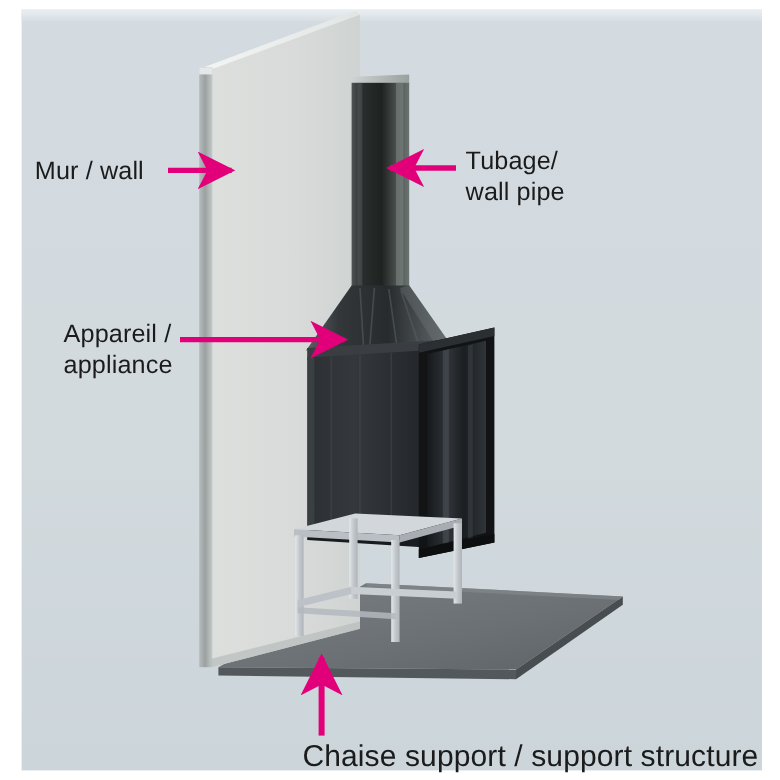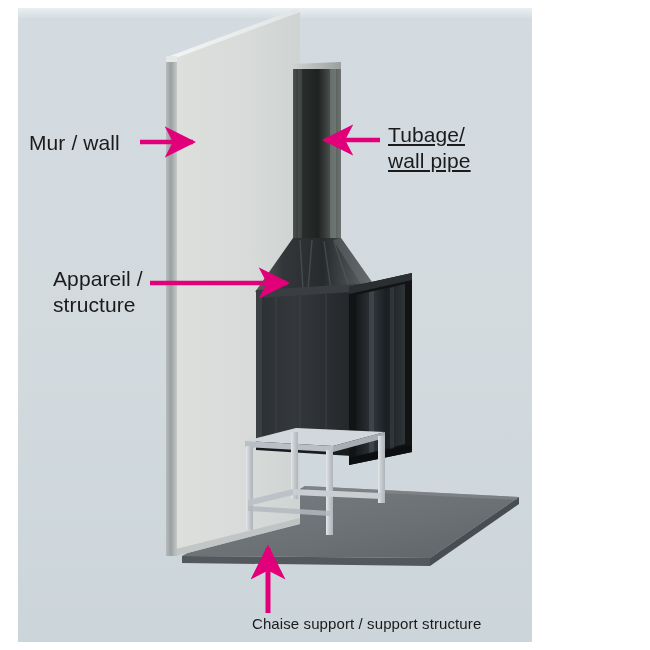--- a/index.html
+++ b/index.html
@@ -2,21 +2,21 @@
 <html><head>
 <meta charset="utf-8">
 <style>
   html, body {
     margin: 0;
     padding: 0;
     background: #ffffff;
   }
   #stage {
     position: relative;
-    width: 532px;
+    width: 650px;
     height: 650px;
     background: #ffffff;
     overflow: hidden;
     font-family: "Liberation Sans", sans-serif;
   }
   
   #panel {
     position: absolute;
     left: 18px;
     top: 8px;
@@ -39,23 +39,23 @@
   .lbl {
     position: absolute;
     color: #1b1b1b;
     font-size: 21px;
     line-height: 1.22;
     font-family: "Liberation Sans", sans-serif;
     white-space: pre;
     letter-spacing: 0.1px;
   }
   #lbl-wall   { left: 29px;  top: 130px; }
-  #lbl-pipe   { left: 388px; top: 122px; text-decoration: underline; }
+  #lbl-pipe   { left: 388px; top: 122px; }
   #lbl-appl   { left: 31px;  top: 266px; margin-left: 22px; }
-  #lbl-supp   { left: 252px; top: 615px; font-size: 15px; }
+  #lbl-supp   { left: 252px; top: 615px; font-size: 25px; }
   .lbl-line2 { display: block; }
 </style>
 </head>
 <body>
 
 <div id="stage">
 
   <div id="panel">
     <div id="panel-sheen"></div>
   </div>
@@ -216,17 +216,17 @@
       <line x1="380" y1="140" x2="325" y2="140" stroke="#e2007a" stroke-width="4.5" marker-end="url(#arrowL)"></line>
       <line x1="150" y1="283" x2="287" y2="283" stroke="#e2007a" stroke-width="4.5" marker-end="url(#arrowR)"></line>
       <line x1="268" y1="613" x2="268" y2="548" stroke="#e2007a" stroke-width="5" marker-end="url(#arrowU)"></line>
     </g>
   </svg>
 
   <div class="lbl" id="lbl-wall">Mur / wall</div>
 
   <div class="lbl" id="lbl-pipe"><span class="lbl-line2">Tubage/</span><span class="lbl-line2">wall pipe</span></div>
 
-  <div class="lbl" id="lbl-appl"><span class="lbl-line2">Appareil /</span><span class="lbl-line2">structure</span></div>
+  <div class="lbl" id="lbl-appl"><span class="lbl-line2">Appareil /</span><span class="lbl-line2">appliance</span></div>
 
   <div class="lbl" id="lbl-supp">Chaise support / support structure</div>
 
 </div>
 
 </body></html>

